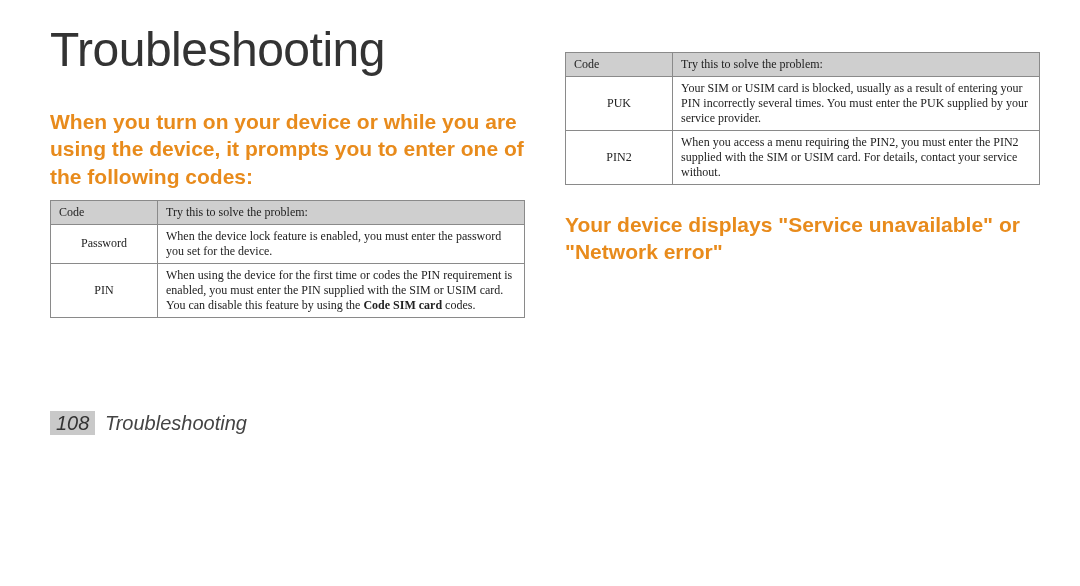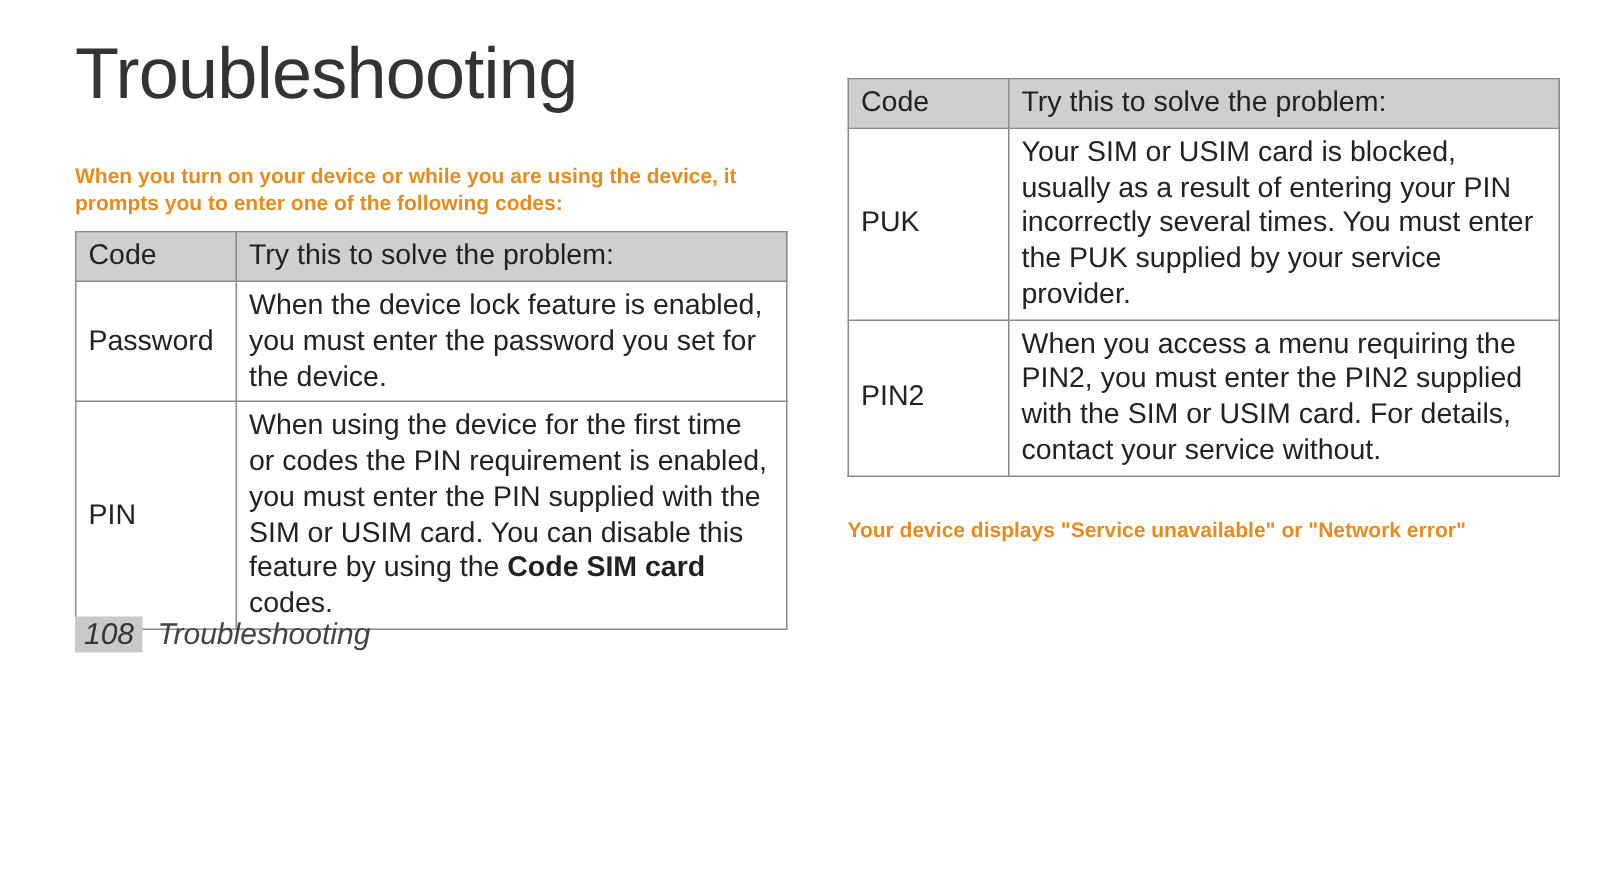--- a/index.html
+++ b/index.html
@@ -33,41 +33,43 @@
   h1.title {
     font-size: 48px;
     font-weight: 500;
     margin: 0 0 28px 0;
     color: #333;
     letter-spacing: -0.5px;
   }
   .subhead {
     color: #e88b1c;
     font-weight: 700;
-    font-size: 14px;
+    font-size: 21px;
     line-height: 1.3;
     margin: 0 0 10px 0;
   }
   table.ts {
     border-collapse: collapse;
     width: 100%;
-    font-size: 19px;
+    font-size: 12px;
+    font-family: Liberation Serif, serif;
   }
   table.ts th, table.ts td {
     border: 1px solid #8a8a8a;
     padding: 4px 8px;
     text-align: left;
     vertical-align: middle;
     font-weight: normal;
   }
   table.ts th {
     background: #cfcfcf;
   }
   table.ts td.codecell {
     width: 90px;
+    text-align: center;
   }
   ul.bullets {
     margin: 6px 0 0 0;
     padding-left: 18px;
   }
   ul.bullets li {
     margin-bottom: 4px;
     line-height: 1.3;
   }
   .footer {

